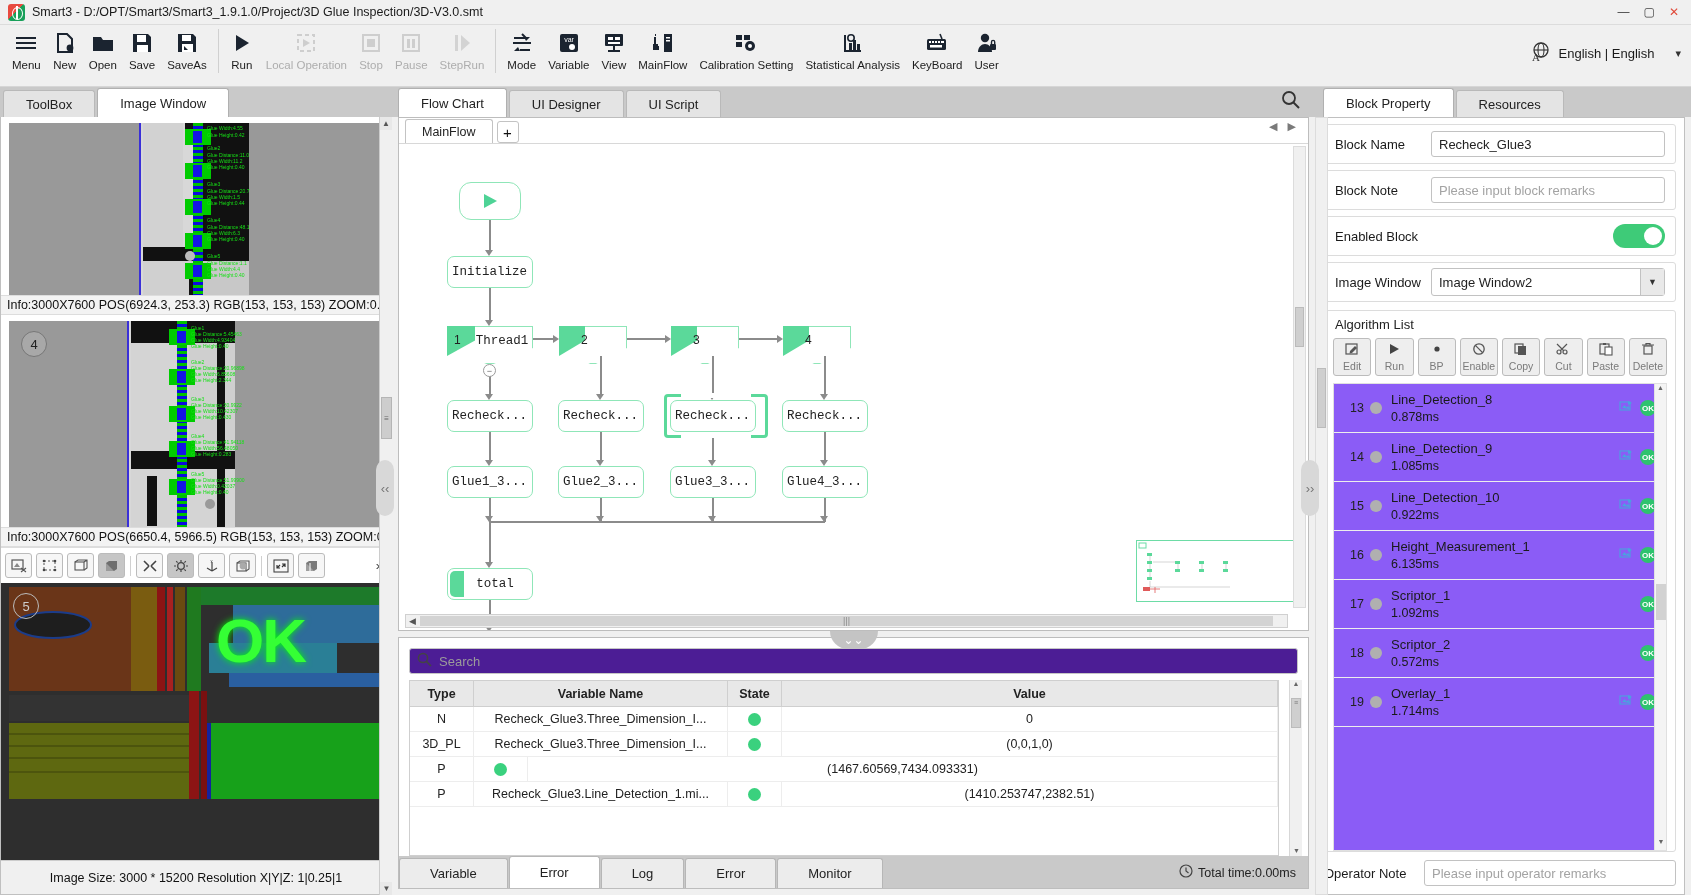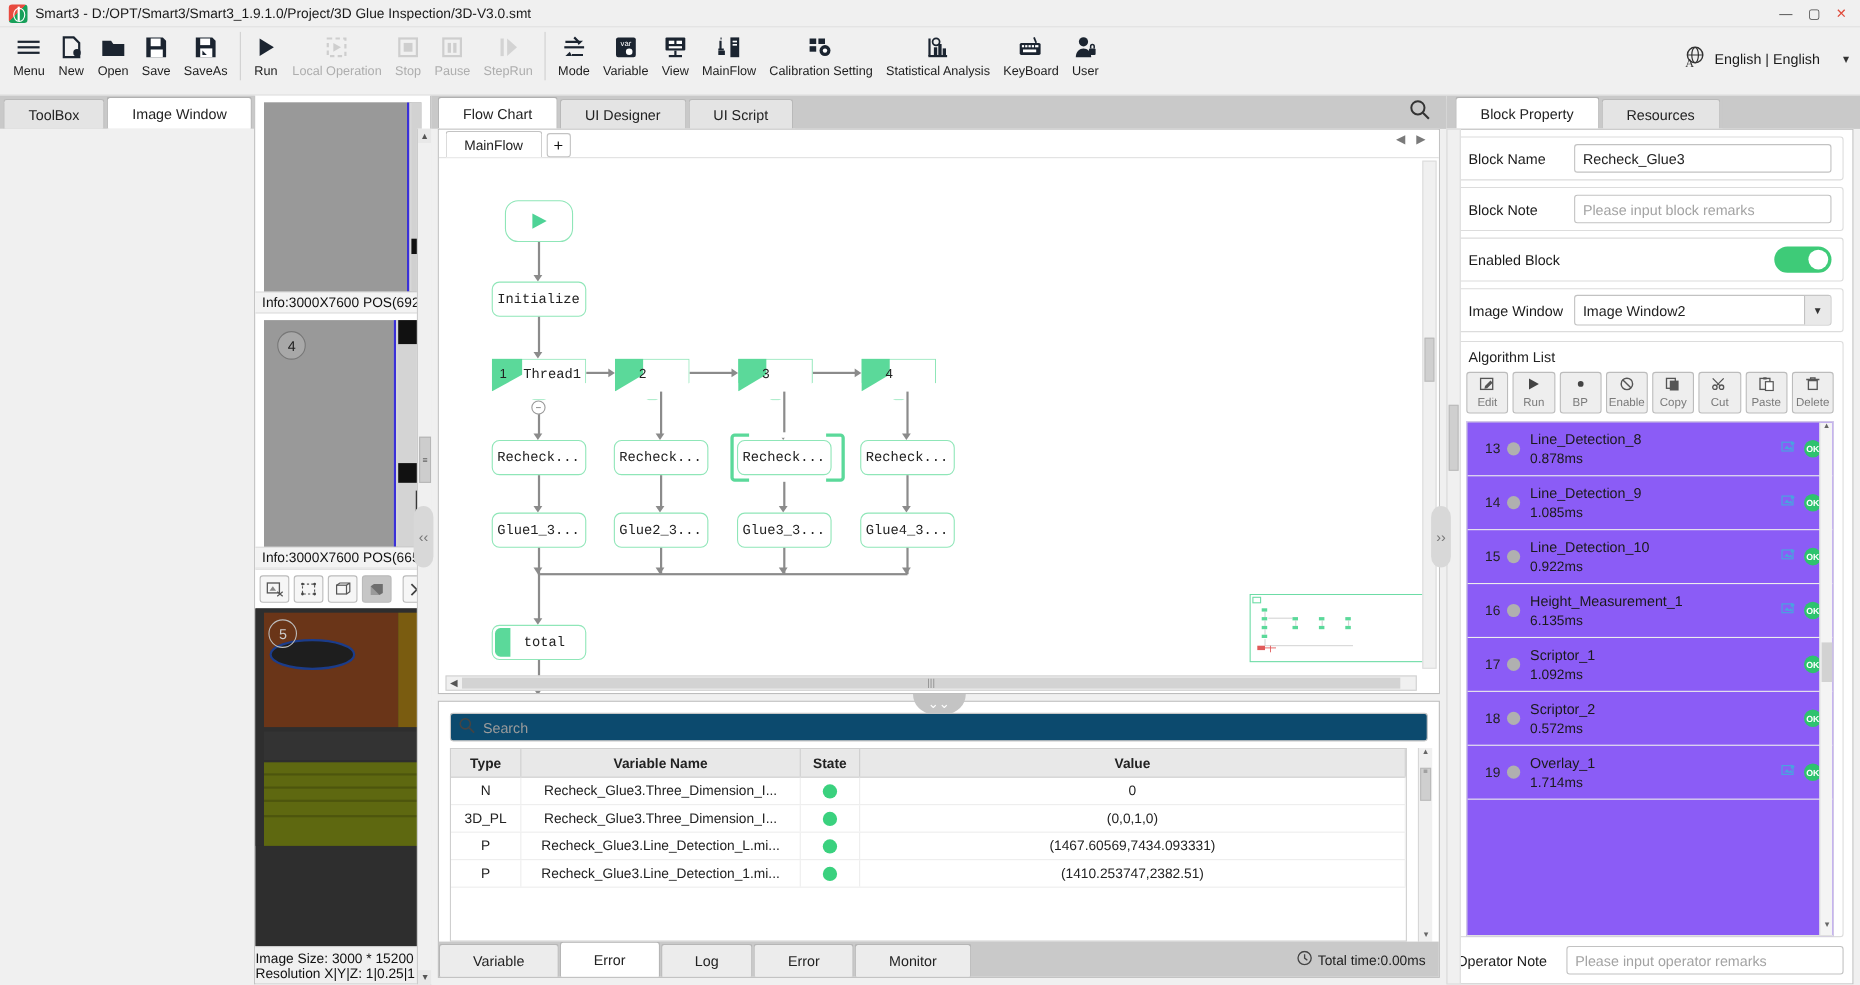--- a/index.html
+++ b/index.html
@@ -35,21 +35,21 @@
   .tbtn.dis svg{opacity:.32;}
   .tsep{width:1px;height:44px;background:#d0d0d0;margin:4px 5px 0;}
   .lang{position:absolute;right:10px;top:16px;display:flex;align-items:center;gap:7px;}
   .lang .lt{font-size:13px;color:#1a1a1a;}
   .lang .caret{font-size:11px;color:#333;margin-left:14px;}
 
   
   .main{display:flex;height:808px;background:#f0f0f0;}
 
   
-  .left{width:392px;background:#f0f0f0;display:flex;flex-direction:row;position:relative;}
+  .left{width:392px;background:#f0f0f0;display:flex;flex-direction:column;position:relative;}
   .tabrow{height:30px;display:flex;align-items:flex-end;background:#c9c9c9;padding-left:3px;}
   .tab{height:27px;padding:0 22px;display:flex;align-items:center;justify-content:center;
     font-size:13px;background:#e4e4e4;border:1px solid #b9b9b9;border-bottom:none;
     border-radius:3px 3px 0 0;color:#222;margin-right:2px;cursor:default;}
   .tab.active{background:#fff;border-color:#b0b0b0;height:29px;font-weight:400;}
   .tabfill{flex:1;height:27px;background:#c9c9c9;}
 
   .leftbody{flex:1;background:#fff;border:1px solid #c0c0c0;border-top:none;
     margin:0;display:flex;flex-direction:column;overflow:hidden;position:relative;}
   .imgpane{position:relative;}
@@ -150,21 +150,21 @@
   .hsarrow{position:absolute;font-size:9px;color:#555;}
   .vscrollc{position:absolute;right:2px;top:28px;bottom:22px;width:13px;background:#f0f0f0;border:1px solid #dcdcdc;}
   .vscrollc .thumb{position:absolute;top:160px;left:1px;width:9px;height:40px;background:#cfcfcf;border:1px solid #bbb;}
 
   
   .dock{height:252px;margin:6px;background:#fff;border:1px solid #bdbdbd;display:flex;flex-direction:column;position:relative;}
   .dockhandle{position:absolute;left:50%;margin-left:-24px;top:-7px;width:48px;height:18px;
     background:#c4c4c4;border-radius:0 0 24px 24px;display:flex;align-items:center;
     justify-content:center;color:#fff;font-size:12px;z-index:6;}
   .searchbox{margin:10px 10px 6px;height:26px;border:1px solid #c6c6c6;border-radius:3px;
-    display:flex;align-items:center;padding:0 7px;background:#0c4a6e;}
+    display:flex;align-items:center;padding:0 7px;background:#4c1d95;}
   .searchbox .ph{color:#9b9b9b;font-size:13px;margin-left:7px;}
   .vtable{margin:0 10px;border:1px solid #cfcfcf;flex:1;display:flex;flex-direction:column;min-height:0;}
   .vthead{display:flex;height:26px;background:#e8e8e8;border-bottom:1px solid #cfcfcf;font-weight:bold;font-size:12.5px;}
   .vthead div{display:flex;align-items:center;justify-content:center;border-right:1px solid #cfcfcf;}
   .vtrow{display:flex;height:25px;border-bottom:1px solid #ededed;font-size:12.5px;}
   .vtrow div{display:flex;align-items:center;justify-content:center;border-right:1px solid #ededed;}
   .c-type{width:64px;} .c-name{width:254px;} .c-state{width:54px;} .c-val{flex:1;}
   .statedot{width:13px;height:13px;border-radius:50%;background:#3ad17e;}
   .vtscroll{width:13px;background:#f0f0f0;border-left:1px solid #d7d7d7;position:relative;}
   .dtabrow{height:32px;display:flex;align-items:flex-end;background:#c9c9c9;position:relative;}
@@ -847,21 +847,20 @@
           <div class="vtrow">
             <div class="c-type">3D_PL</div>
             <div class="c-name">Recheck_Glue3.Three_Dimension_I...</div>
             <div class="c-state">
                 <span class="statedot"></span>
               </div>
             <div class="c-val">(0,0,1,0)</div>
           </div>
           <div class="vtrow">
             <div class="c-type">P</div>
-            <div class="c-name">Recheck_Glue3.Line_Detection_L.mi...</div>
             <div class="c-state">
                 <span class="statedot"></span>
               </div>
             <div class="c-val">(1467.60569,7434.093331)</div>
           </div>
           <div class="vtrow">
             <div class="c-type">P</div>
             <div class="c-name">Recheck_Glue3.Line_Detection_1.mi...</div>
             <div class="c-state">
                 <span class="statedot"></span>

